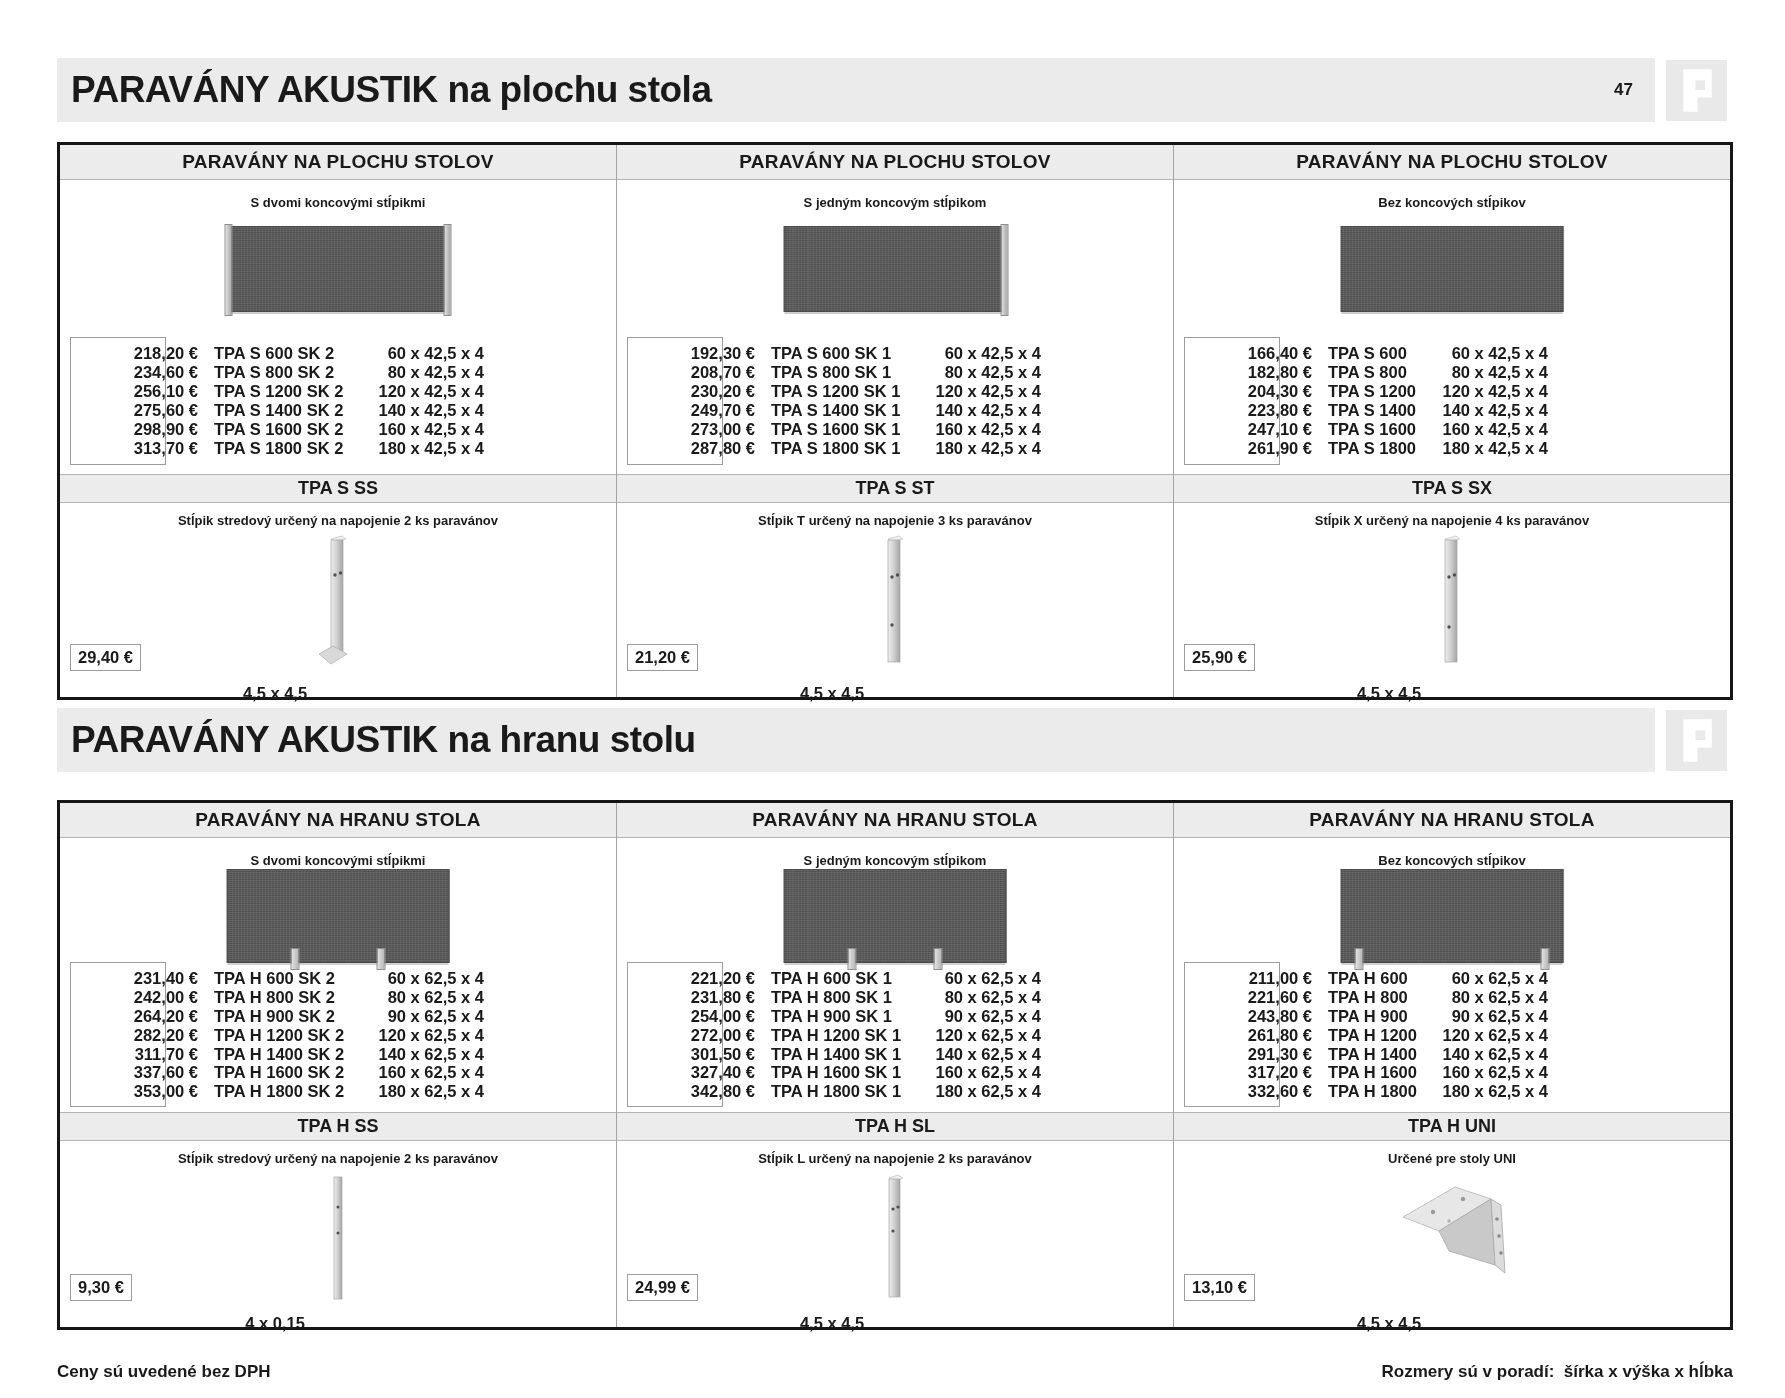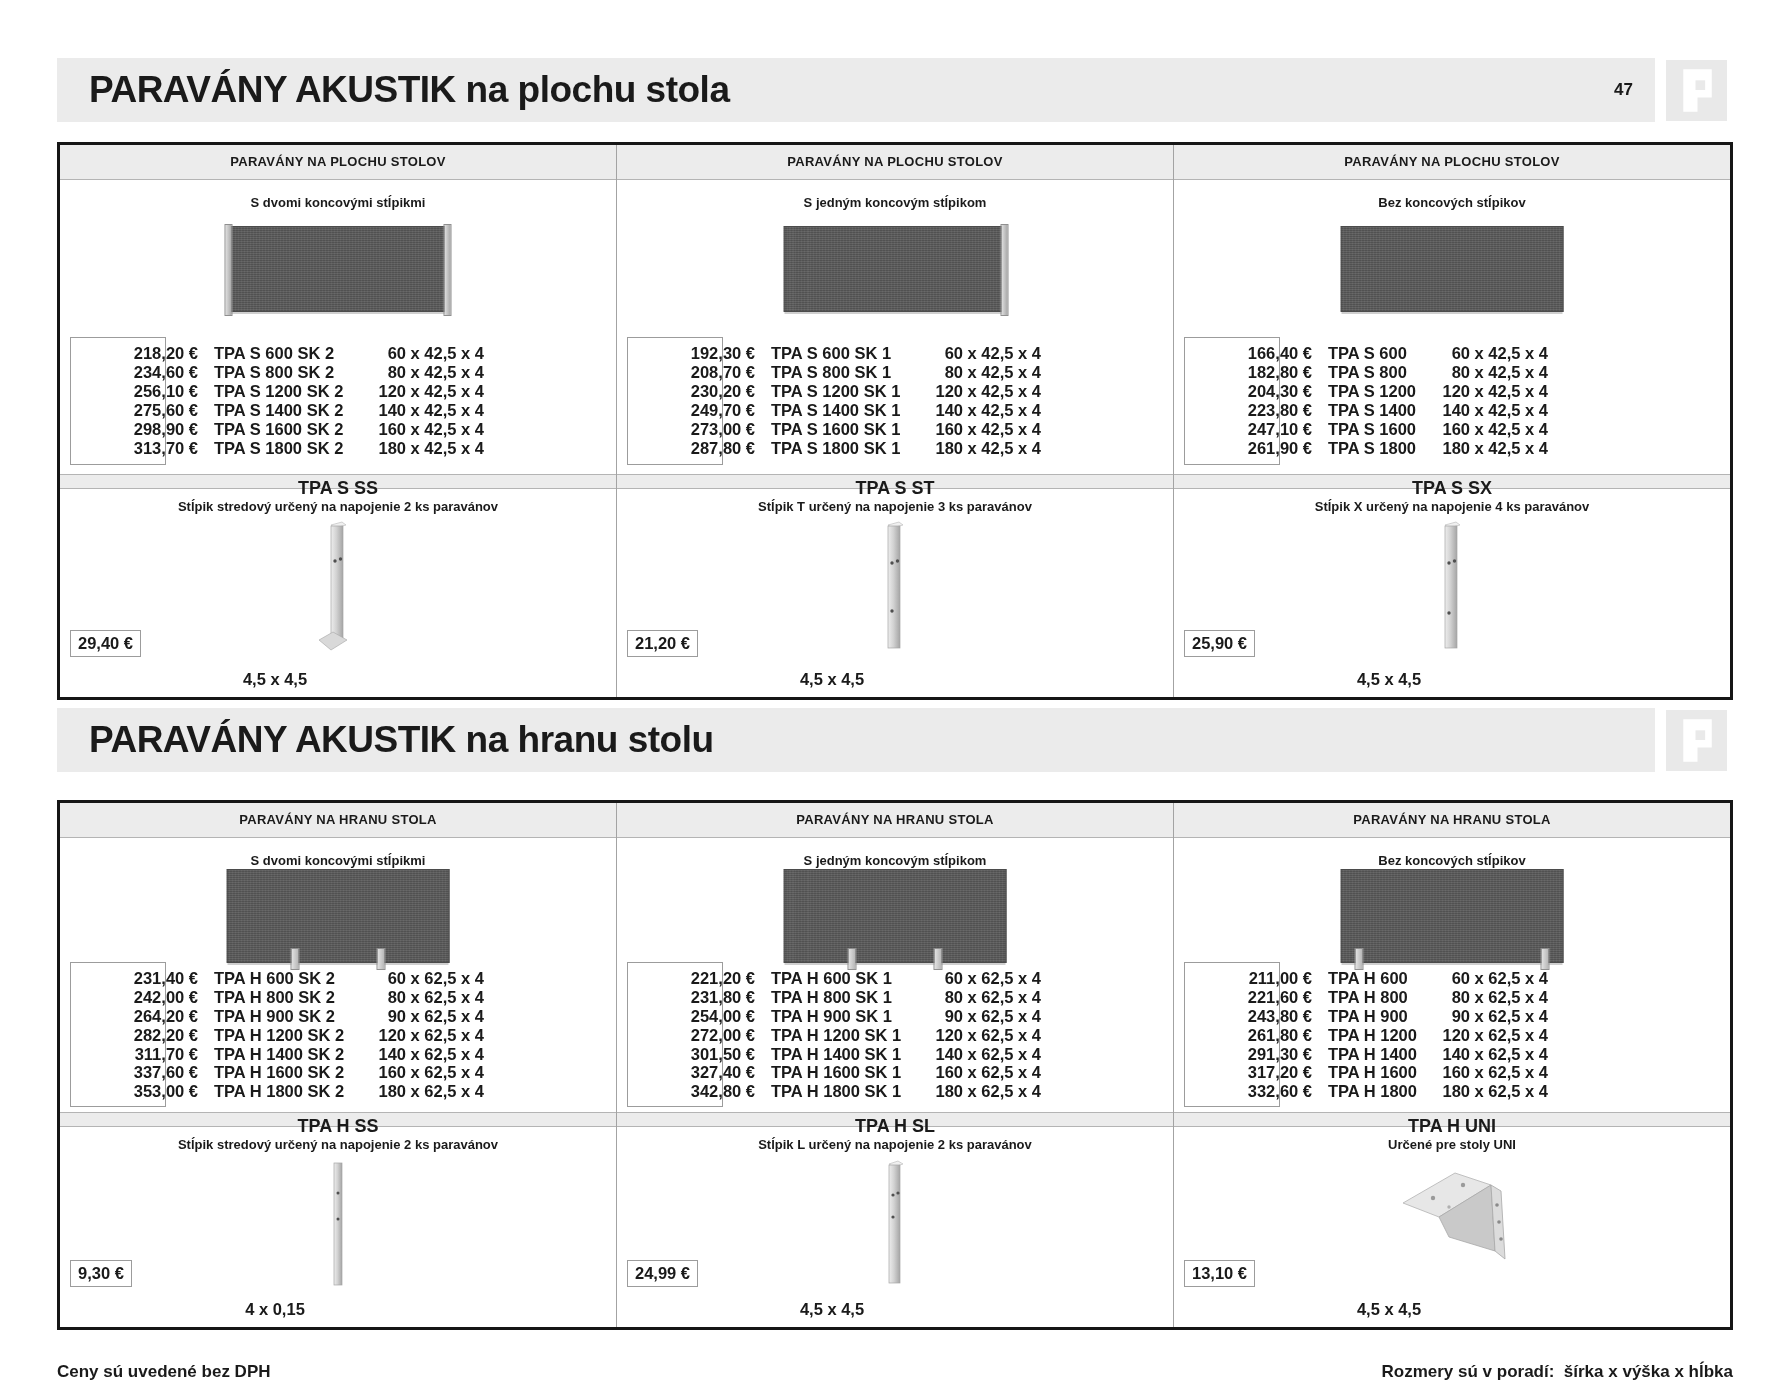--- a/index.html
+++ b/index.html
@@ -10,35 +10,35 @@
     font-family: "Liberation Sans", sans-serif;
     font-weight: bold;
     color: #1a1a1a;
     overflow: hidden;
   }
 
   
   .band { position:absolute; left:57px; width:1598px; height:64px; background:#ebebeb; }
   #band1 { top:58px; }
   #band2 { top:708px; }
-  .band h1 { font-size:37px; line-height:64px; margin-left:32px; letter-spacing:-0.5px; white-space:nowrap; }
+  .band h1 { font-size:37px; line-height:64px; margin-left:14px; letter-spacing:-0.5px; white-space:nowrap; }
   .page-num { position:absolute; right:22px; top:0; line-height:64px; font-size:17px; }
   .logo { position:absolute; left:1666px; width:61px; height:61px; }
   #logo1 { top:60px; }
   #logo2 { top:710px; }
 
   
   .tbl { position:absolute; left:57px; width:1676px; border:3px solid #161616; background:#fff; display:flex; }
   #tbl1 { top:142px; height:558px; }
   #tbl2 { top:800px; height:530px; }
   .col { flex:1 1 0; position:relative; }
   .col + .col { border-left:1px solid #a3a3a3; }
 
   .col-header { height:35px; background:#ececec; border-bottom:1px solid #b4b4b4;
-                text-align:center; font-size:13px; line-height:34px; letter-spacing:0.3px; }
+                text-align:center; font-size:19px; line-height:34px; letter-spacing:0.3px; }
   .col-body { position:relative; }
   .s1 .col-body { height:294px; }
   .s2 .col-body { height:274px; }
   .subtitle { position:absolute; top:15px; width:100%; text-align:center; font-size:13px; }
 
   
   .panel { position:absolute; left:50%; transform:translateX(-50%); width:223px;
            background-color:#575757;
            background-image:
              repeating-linear-gradient(0deg, rgba(255,255,255,0.06) 0 1px, rgba(0,0,0,0.07) 1px 2px),
@@ -71,21 +71,21 @@
   .s2 .pbox { height:145px; }
   .rows { position:relative; padding-top:7px; }
   .row { display:flex; align-items:center; height:19px; font-size:16.5px; white-space:nowrap;margin-left:40px; }
   .s2 .row { height:18.9px; }
   .row .price { width:88px; text-align:right; }
   .row .code  { margin-left:16px; width:162px; }
   .row .size  { width:108px; text-align:right; }
   .col.short .row .code { width:112px; }
 
   
-  .sub-header { height:15px; background:#ececec; border-top:1px solid #b4b4b4; border-bottom:1px solid #b4b4b4;
+  .sub-header { height:29px; background:#ececec; border-top:1px solid #b4b4b4; border-bottom:1px solid #b4b4b4;
                 text-align:center; font-size:18px; line-height:27px; }
   .s1 .sub-body { position:relative; height:194px; }
   .s2 .sub-body { position:relative; height:186px; }
   .sub-desc { position:absolute; top:10px; width:100%; text-align:center; font-size:13px; }
   .post, .bracket { position:absolute; left:50%; transform:translateX(-50%); }
   .s1 .post { top:30px; }
   .s2 .post { top:32px; }
   .bracket { top:38px; }
   .sub-price-row { position:absolute; left:10px; right:0; bottom:26px; height:27px; }
   .mini-box { position:absolute; left:0; top:0; height:27px; line-height:25px; min-width:62px;

